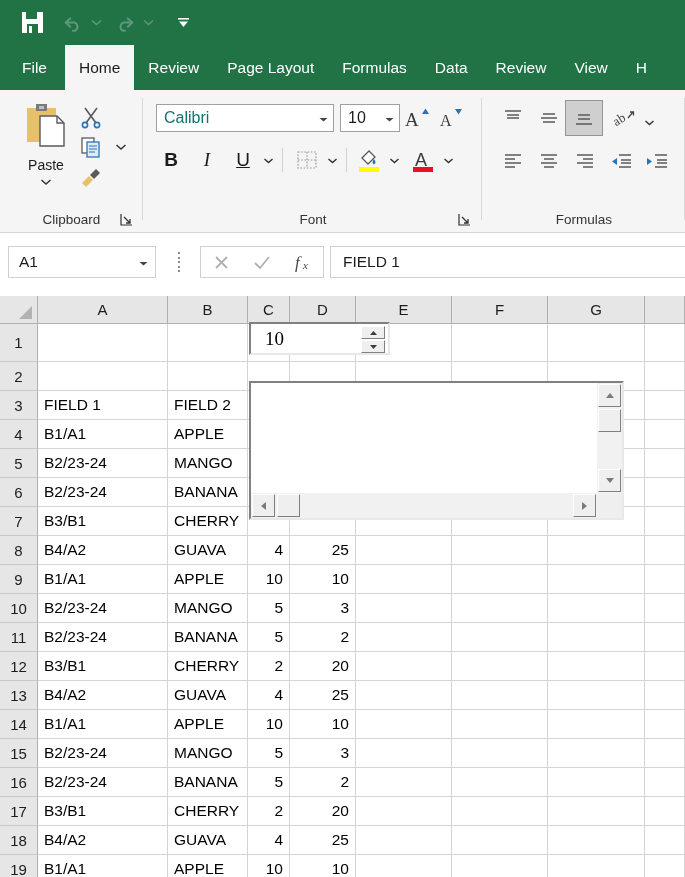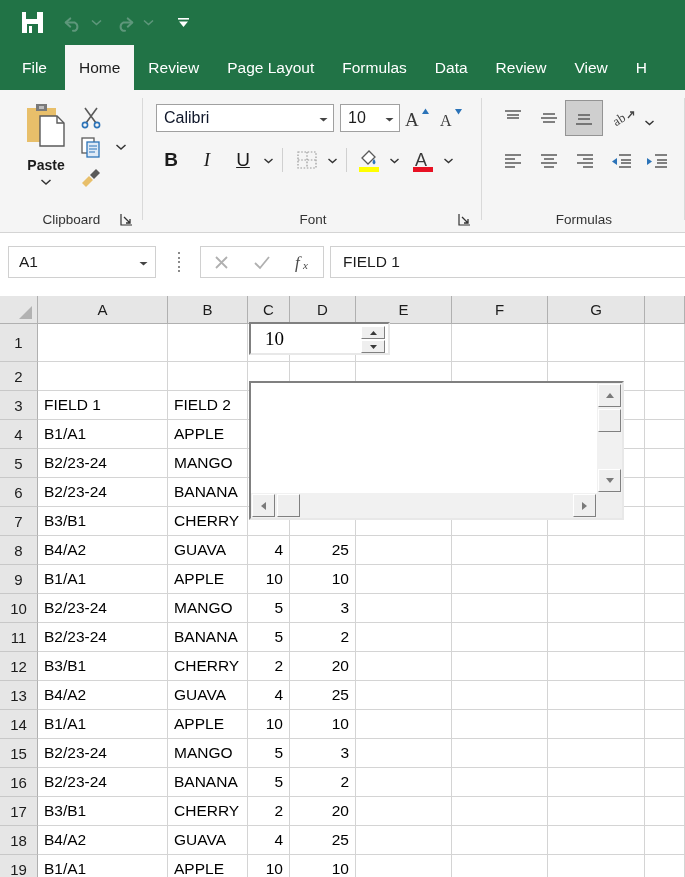--- a/index.html
+++ b/index.html
@@ -51,31 +51,31 @@
   .group-label {
     position: absolute; bottom: 6px; width: 100%; text-align: center;
     font-size: 13.5px; color: #333333; margin-top: 12px;
   }
   .launcher { position: absolute; bottom: 8px; width: 13px; height: 13px; }
 
   
   #grp-clipboard { left: 0; width: 143px; }
   .paste-big { position: absolute; left: 16px; top: 12px; width: 60px; text-align: center; }
   .clip-ico { width: 44px; height: 50px; position: relative; margin: 0 auto; }
-  .paste-label { font-size: 14px; color: #1c1c1c; margin-top: 1px; font-weight: bold; }
+  .paste-label { font-size: 14px; color: #1c1c1c; margin-top: 1px; }
   .paste-chev { margin-top: -1px; }
   .small-btn { position: absolute; width: 30px; height: 30px; display:flex; align-items:center; justify-content:center;}
 
   
   #grp-font { left: 144px; width: 338px; }
   .font-name-box {
     position: absolute; left: 12px; top: 14px; width: 178px; height: 28px;
     background: #ffffff; border: 1px solid #a0a0a0;
     display: flex; align-items: center; padding: 0 4px 0 7px;
-    font-size: 16px; color: #0f172a;
+    font-size: 16px; color: #0f766e;
   }
   .font-size-box {
     position: absolute; left: 196px; top: 14px; width: 60px; height: 28px;
     background: #ffffff; border: 1px solid #a0a0a0;
     display: flex; align-items: center; padding: 0 4px 0 7px;
     font-size: 16px; color: #1c1c1c;
   }
   .box-caret { margin-left: auto; }
   .grow-a { position: absolute; top: 14px; width: 30px; height: 28px; display:flex; align-items:center; justify-content:center;}
   .fmt-btn { position: absolute; top: 54px; width: 30px; height: 32px; display:flex; align-items:center; justify-content:center;

